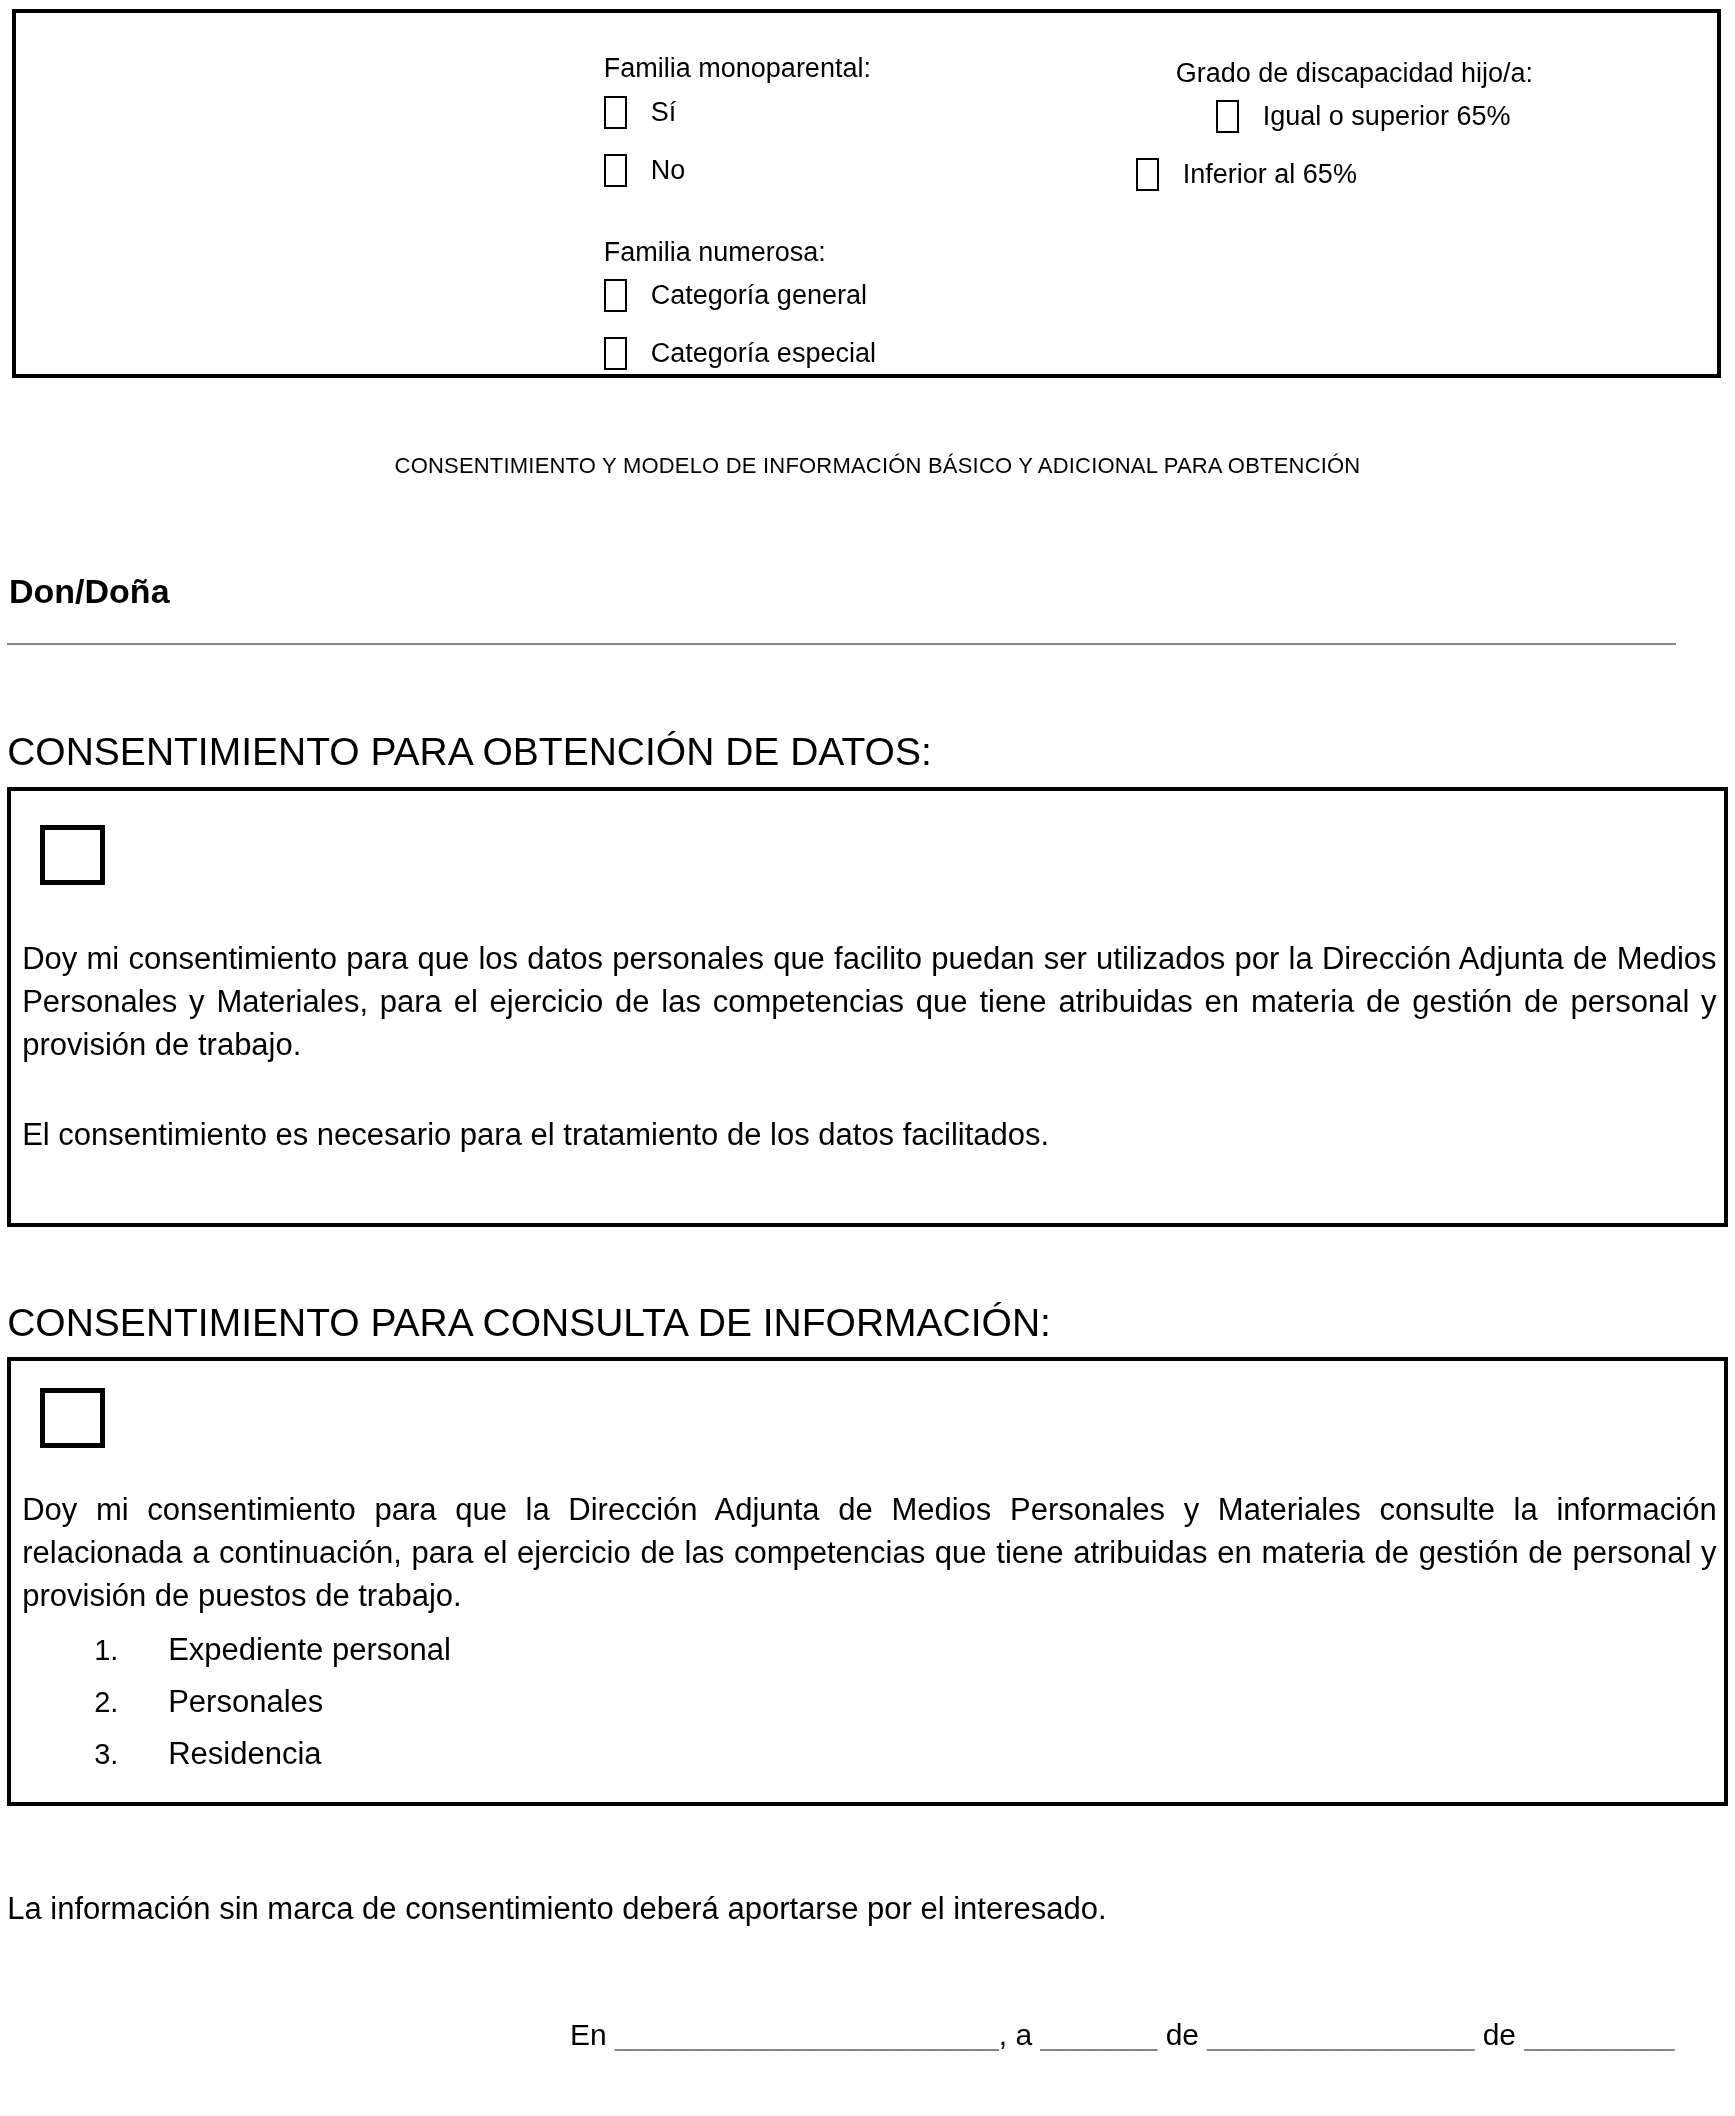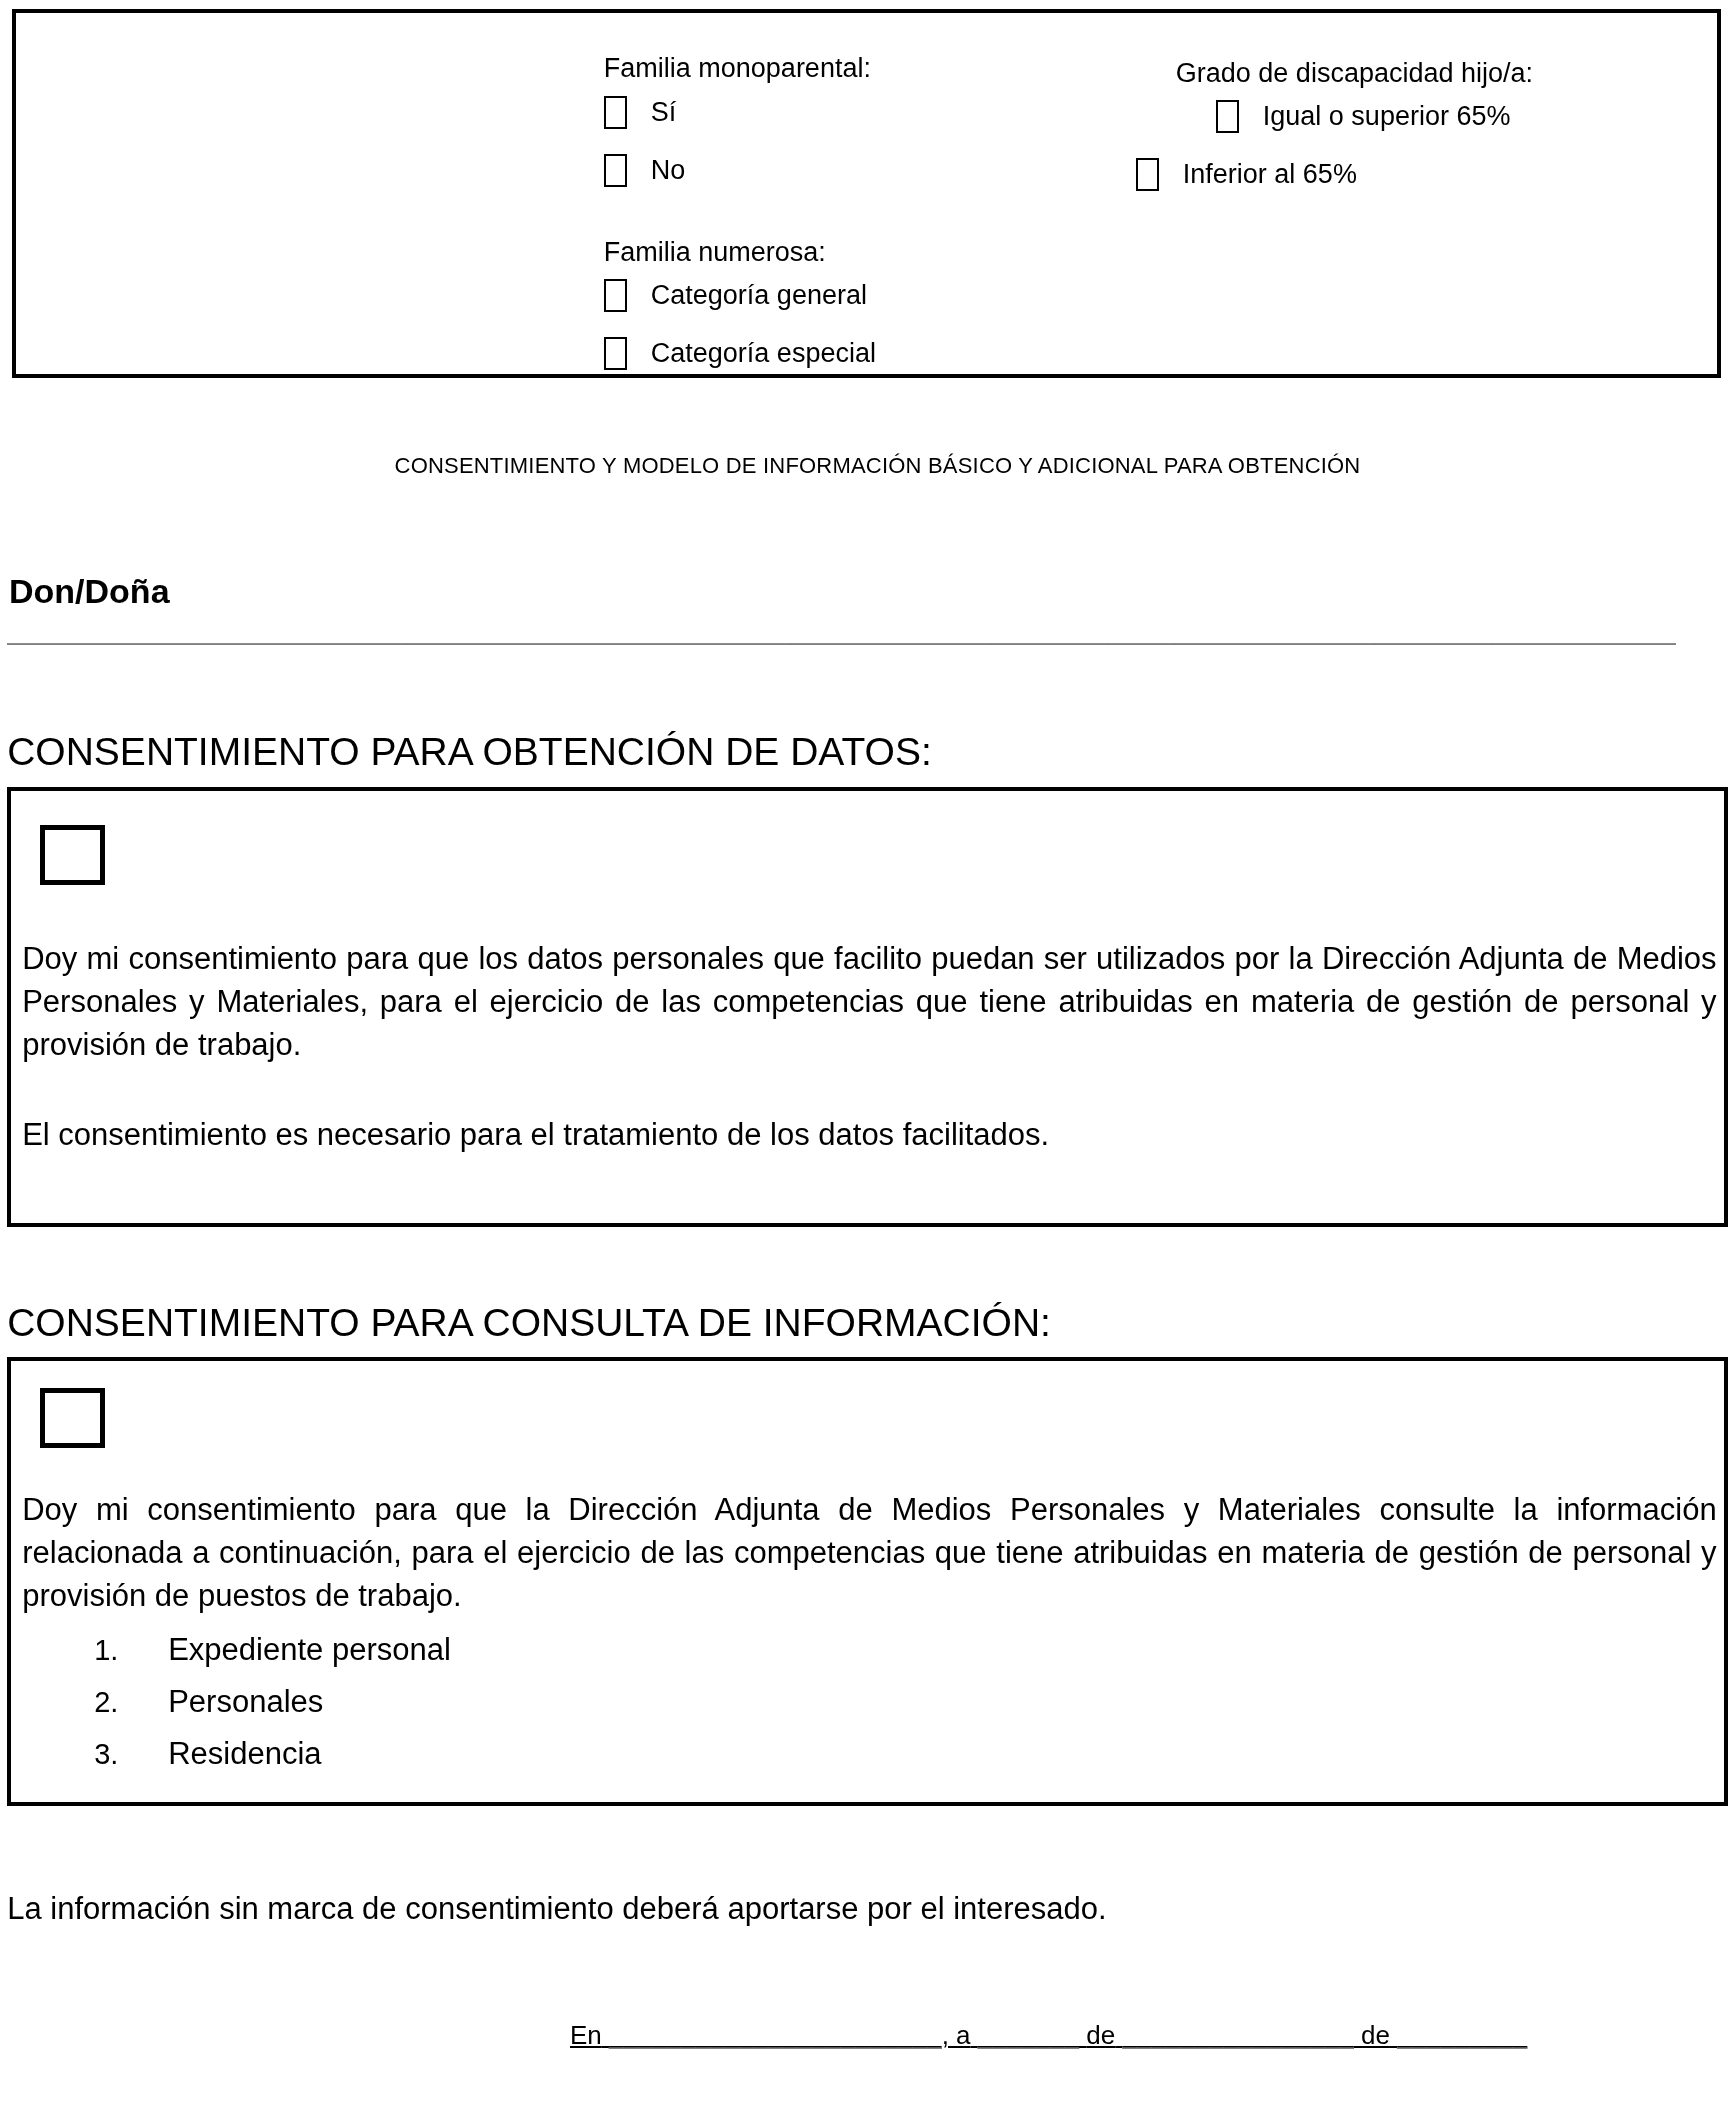--- a/index.html
+++ b/index.html
@@ -117,24 +117,23 @@
 
   
   .note-text {
     margin: 81px 0 0 7.2px;
     font-size: 31px;
     line-height: 43px;
     white-space: nowrap;
   }
   .date-line {
     margin: 87px 0 8px 570px;
-    font-size: 26px;
+    font-size: 30px;
     line-height: 36px;
     white-space: nowrap;
-    text-decoration: underline;
   }
   .blank { color: #808080; }
 </style>
 </head>
 <body>
 
 <div class="top-box">
 
   <div class="abs group-label" style="left:588px; top:39px;">Familia monoparental:</div>
 

